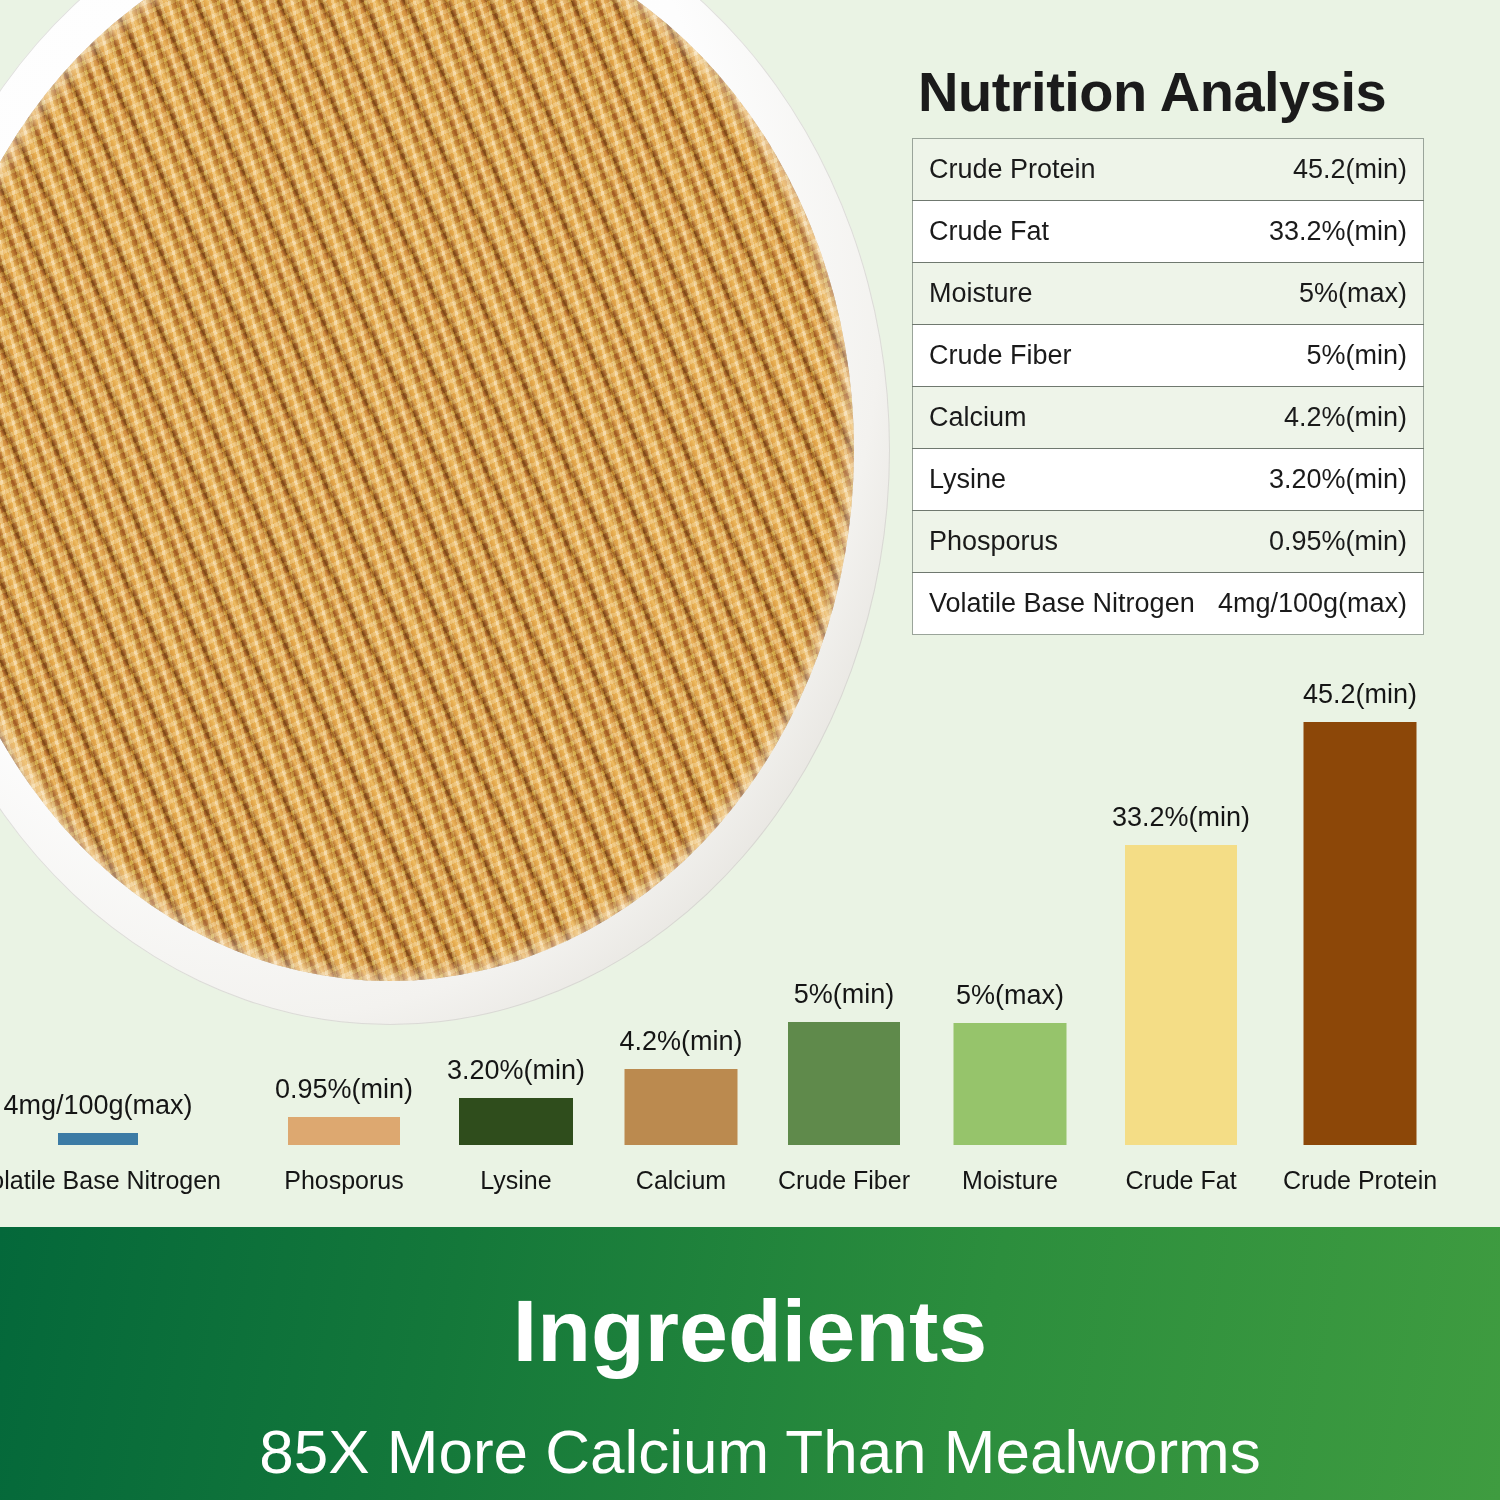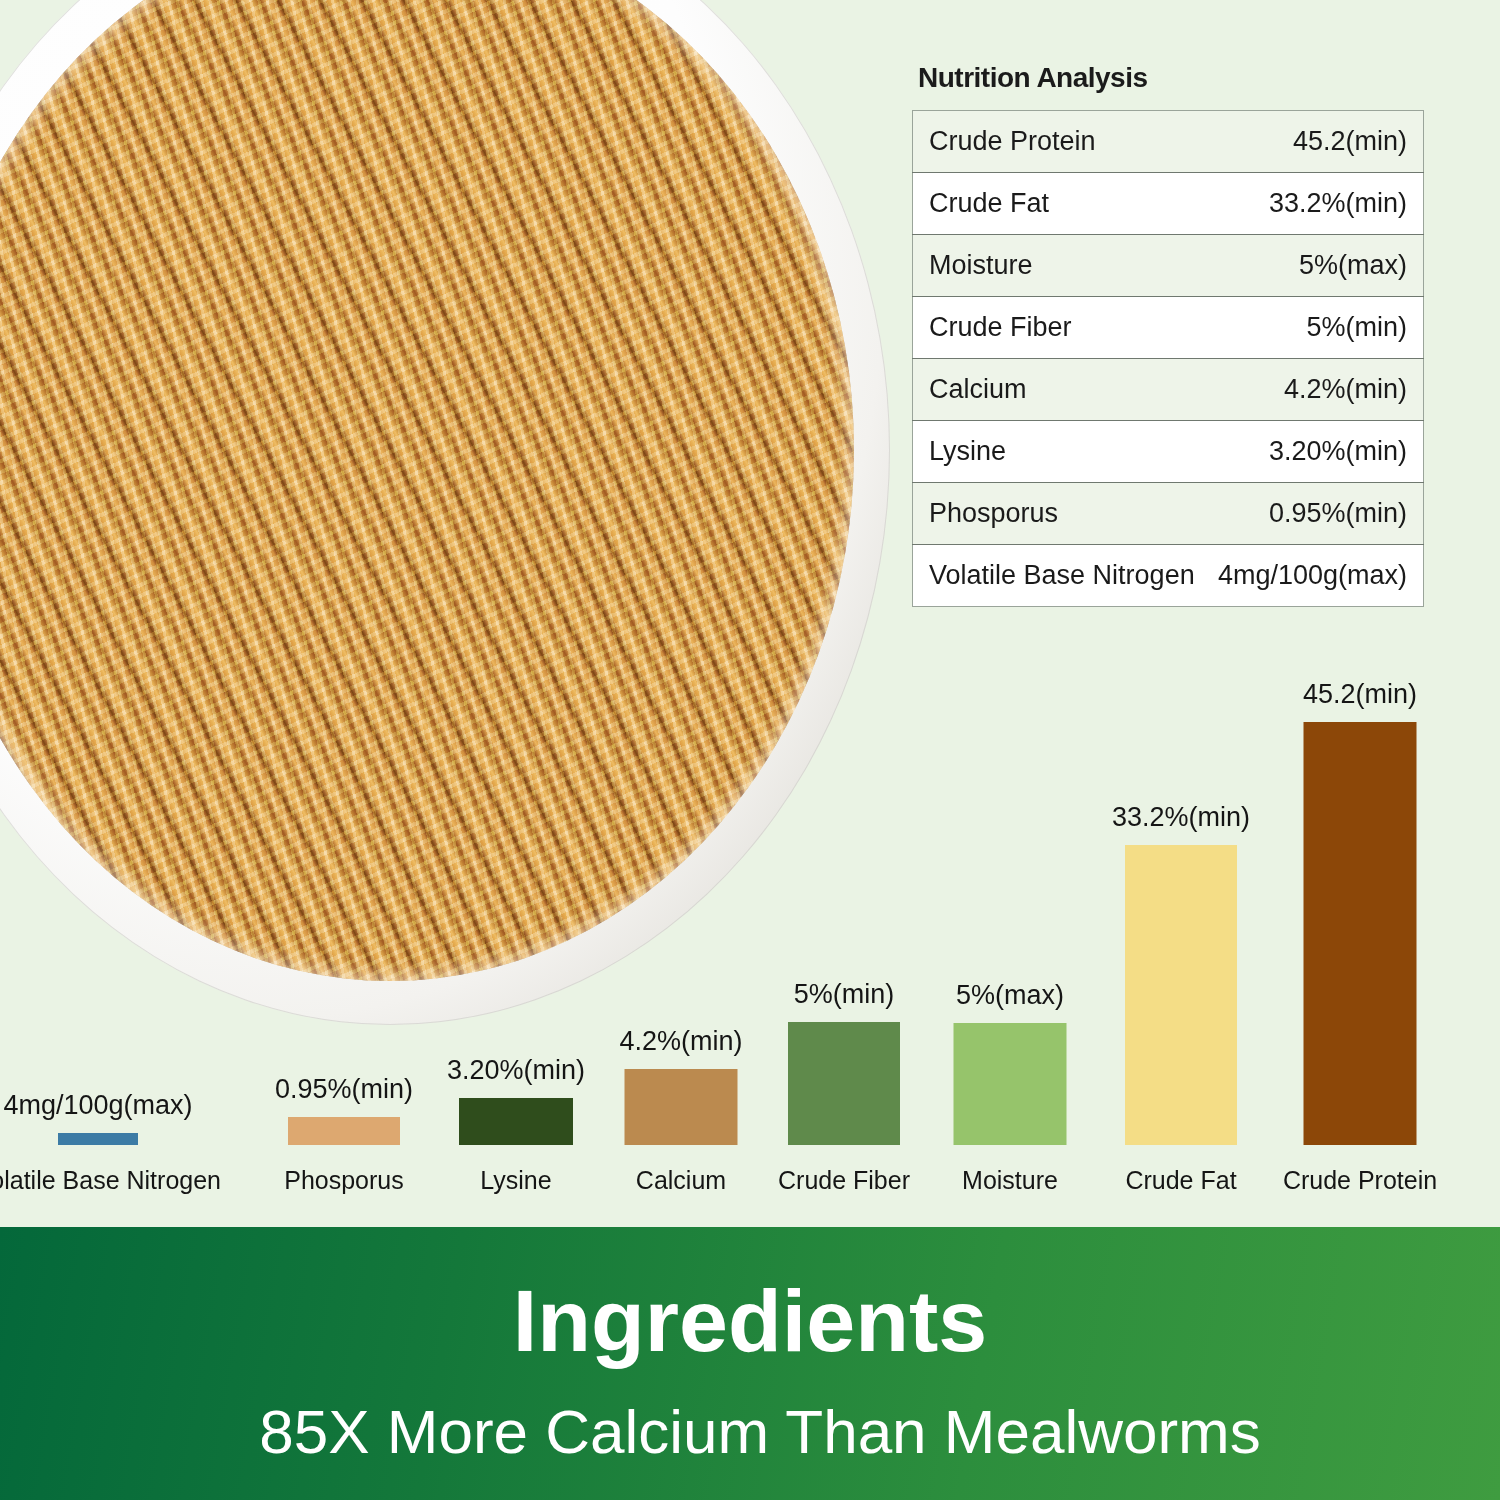--- a/index.html
+++ b/index.html
@@ -77,21 +77,21 @@
     box-shadow: 0 0 16px 6px rgba(255,255,255,.45) inset;
   }
 
   
   #nutrition-block {
     position: absolute;
     left: 912px; top: 64px;
     width: 512px;
   }
   #nutrition-title {
-    font-size: 28px;
+    font-size: 56px;
     font-weight: 700;
     color: #1b1b1b;
     letter-spacing: -0.5px;
     margin: 0 0 18px 6px;
     line-height: 1;
   }
   #nutrition-table {
     width: 512px;
     border-collapse: collapse;
     border: 1px solid #9aa49a;
@@ -153,21 +153,21 @@
   #banner {
     position: absolute;
     left: 0; top: 1227px;
     width: 1500px; height: 273px;
     background: linear-gradient(100deg, #04683a 0%, #14783a 30%, #2c8e3d 65%, #3f9c40 100%);
     text-align: center;
     color: #ffffff;
     overflow: hidden;
   }
   #banner-title {
-    margin: 6px;
+    margin: 16px;
     padding-top: 44px;
     font-size: 88px;
     font-weight: 700;
     line-height: 1;
     letter-spacing: 0px;
   }
   #banner-subtitle {
     margin: 0;
     padding-top: 30px;
     font-size: 62px;

